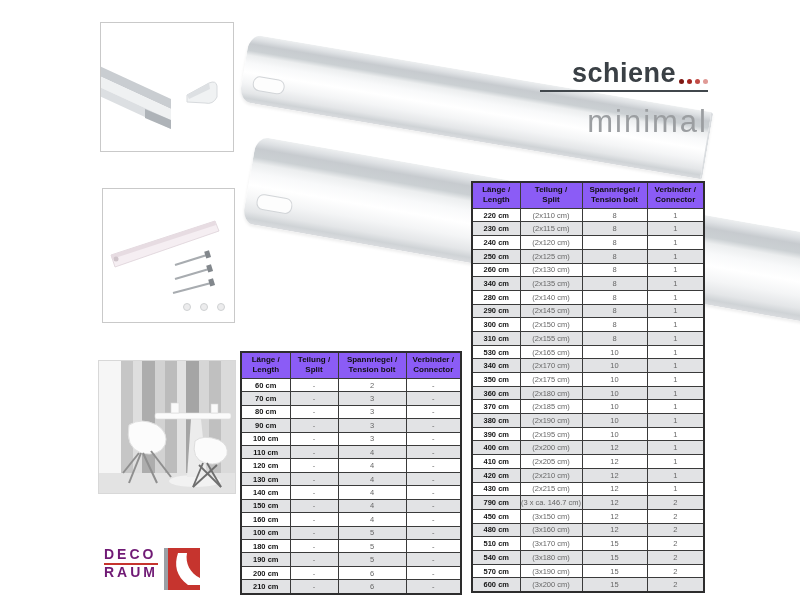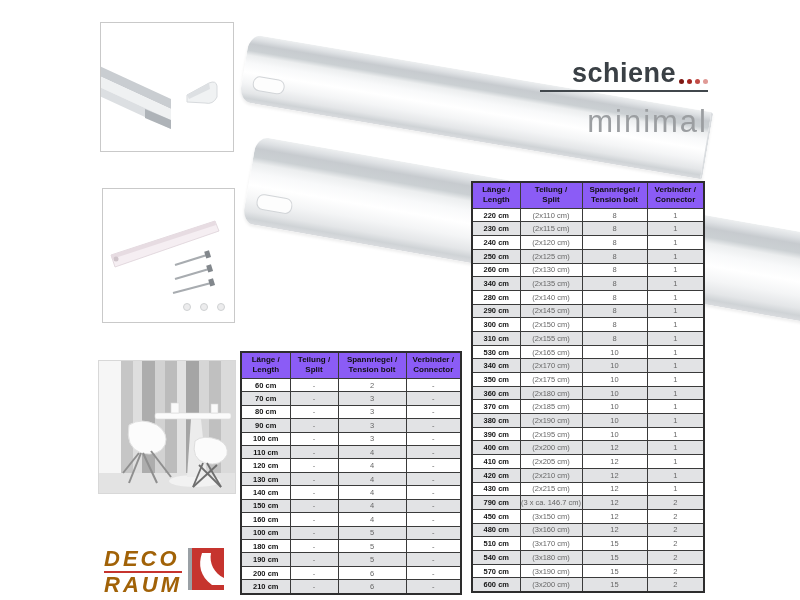--- a/index.html
+++ b/index.html
@@ -45,21 +45,21 @@
   th{font-size:8px;line-height:1.3;padding:2px 1px;color:#101010;background:#8b5cf6;font-weight:bold;}
   td{font-size:7.5px;color:#666;}
   td:first-child{font-weight:bold;color:#141414;margin-top:44px;}
   tbody tr:nth-child(even) td{background:#e2e3e5;}
   tbody tr:nth-child(odd) td{background:#fff;}
   .sizes-large td{height:12.7px;}
   .sizes-small td{height:12.45px;}
 
   
   .logo{position:absolute;left:104px;top:548px;display:flex;gap:6px;align-items:stretch;}
-  .logo-text{font-weight:bold;color:#a16207;font-size:22px;line-height:.98;letter-spacing:3px;font-style:italic;}
+  .logo-text{font-weight:bold;color:#701a75;font-size:14px;line-height:.98;letter-spacing:3px;}
   .logo-text .sep{border-top:2.5px solid #c6342e;margin:1px 0;}
   .logo-mark{width:36px;height:42px;}
 </style>
 </head>
 <body>
 
 <div class="canvas">
 
   <div class="rail rail-1">
     <div class="slot"></div>

